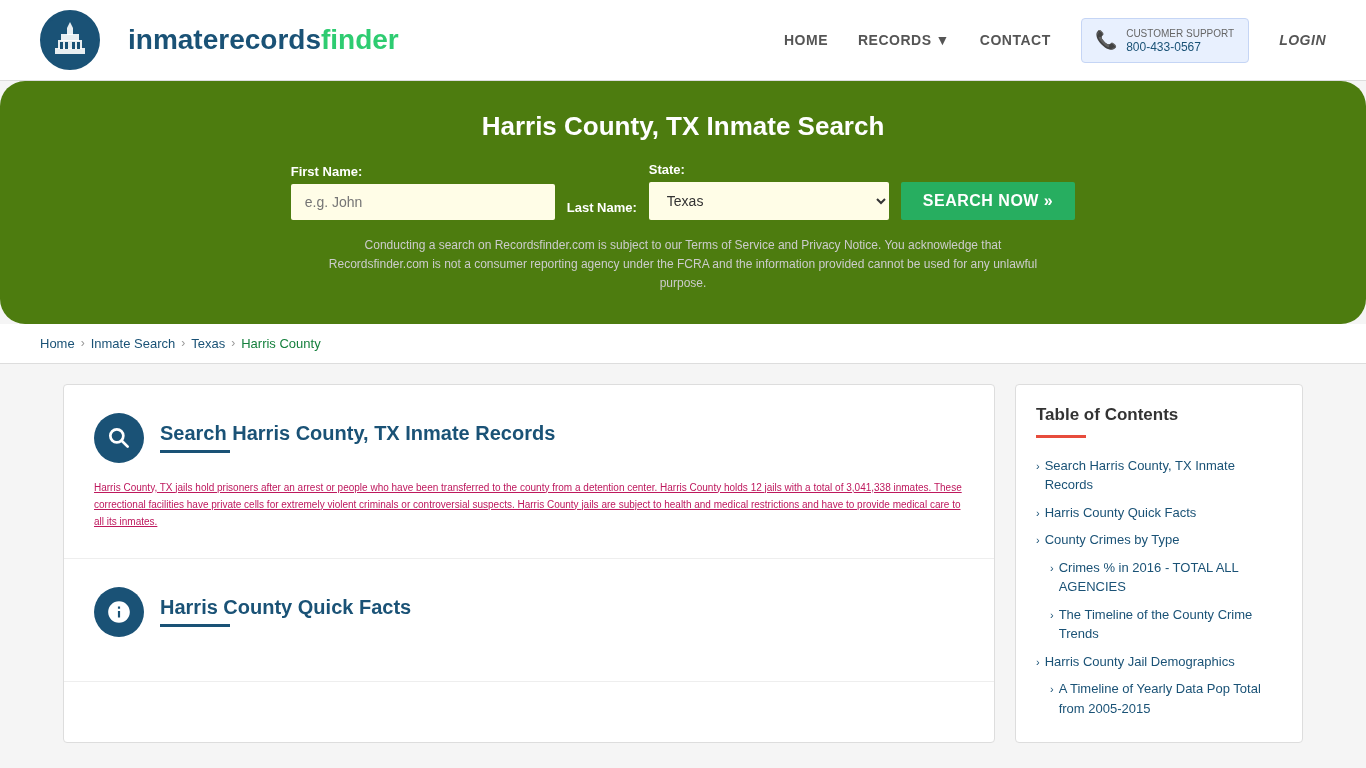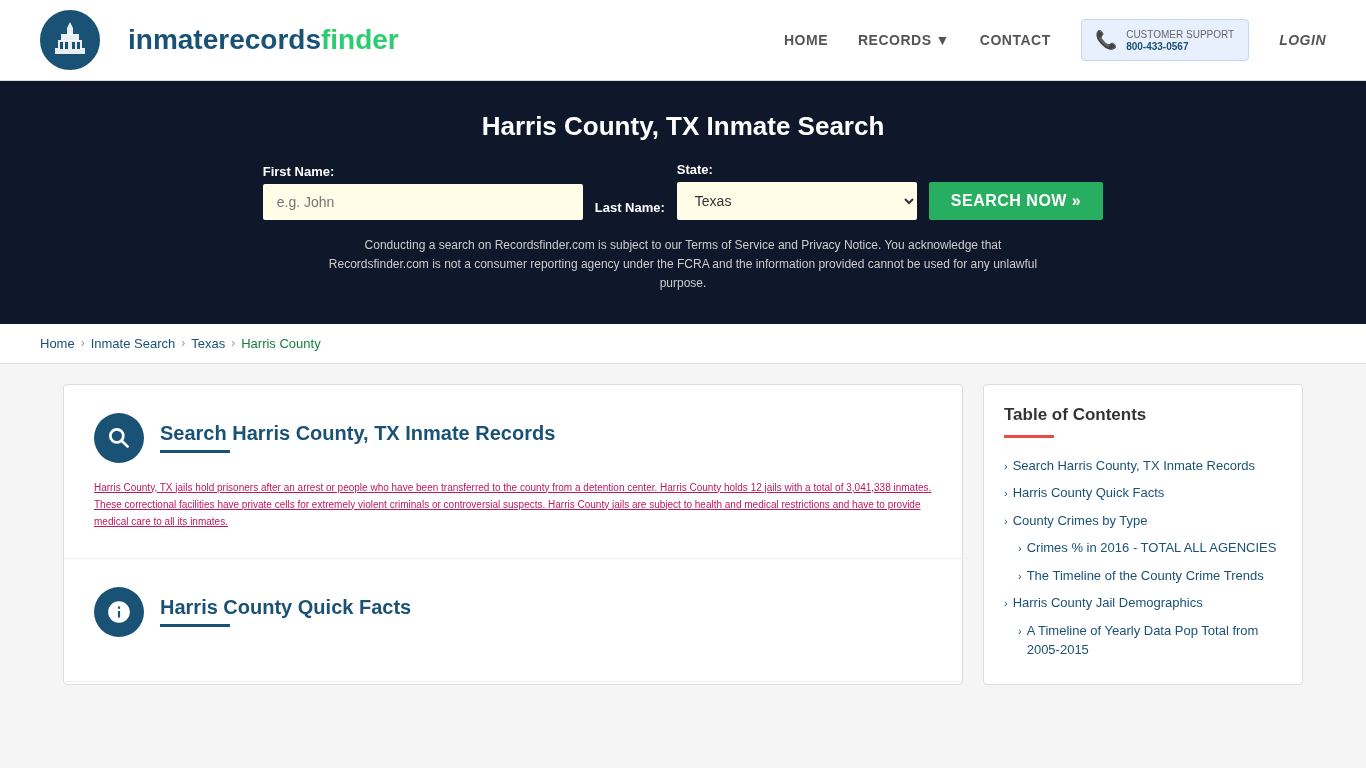--- a/index.html
+++ b/index.html
@@ -77,38 +77,39 @@
     .customer-support .phone-icon {
       font-size: 18px;
       color: #1a5276;
     }
     .customer-support .support-text {
       font-size: 10px;
       color: #666;
       line-height: 1.3;
     }
     .customer-support .support-number {
-      font-weight: 700;
-      font-size: 10px;
+      font-weight: 400;
+      font-size: 12px;
       color: #1a5276;
     }
     .login-btn {
       font-weight: 700;
       color: #555;
       font-size: 14px;
       cursor: pointer;
       letter-spacing: 0.5px;
       font-style: italic;
     }
 
     
     .hero {
-      background: #0f172a;
+      background: #4d7c0f;
       padding: 30px 52px 30px;
       text-align: center;
+      border-radius: 25px;
     }
     .hero h1 {
       color: #fff;
       font-size: 26px;
       font-weight: 700;
       margin-bottom: 20px;
     }
     .search-form {
       display: flex;
       align-items: flex-end;
@@ -130,21 +131,21 @@
     .form-group input, .form-group select {
       padding: 10px 14px;
       font-size: 14px;
       border: none;
       border-radius: 2px;
       background: #fffde7;
       color: #888;
       outline: none;
     }
     .form-group input {
-      width: 320px;
+      width: 264px;
     }
     .form-group select {
       width: 240px;
       color: #333;
       cursor: pointer;
     }
     .search-btn {
       background: #27ae60;
       color: #fff;
       border: none;
@@ -241,21 +242,21 @@
     }
     .article-section p {
       font-size: 10px;
       line-height: 1.7;
       color: #be185d;
       text-decoration: underline;
     }
 
     
     .toc {
-      width: 320px;
+      width: 288px;
       flex-shrink: 0;
     }
     .toc-card {
       background: #fff;
       border: 1px solid #ddd;
       border-radius: 4px;
       padding: 20px;
     }
     .toc-card h3 {
       font-size: 17px;

